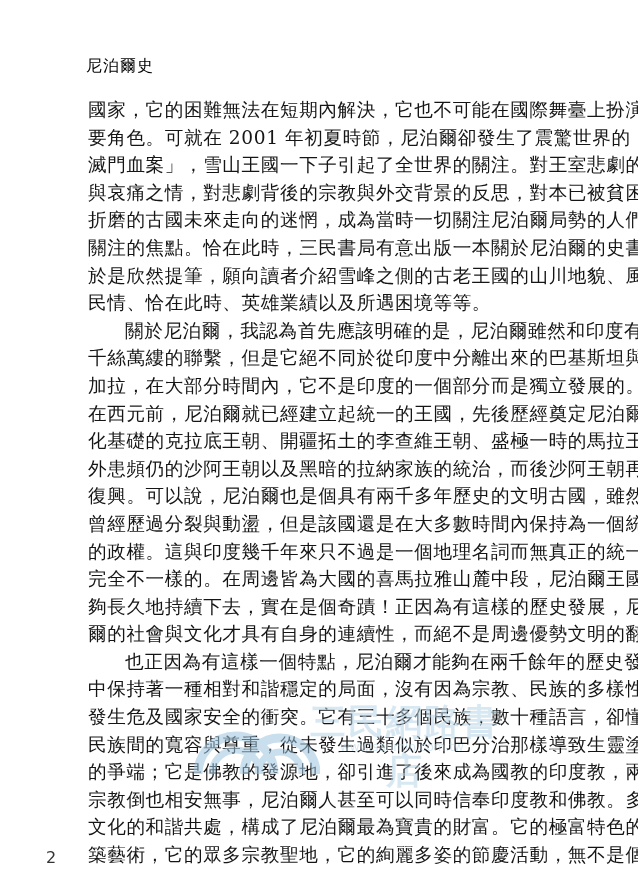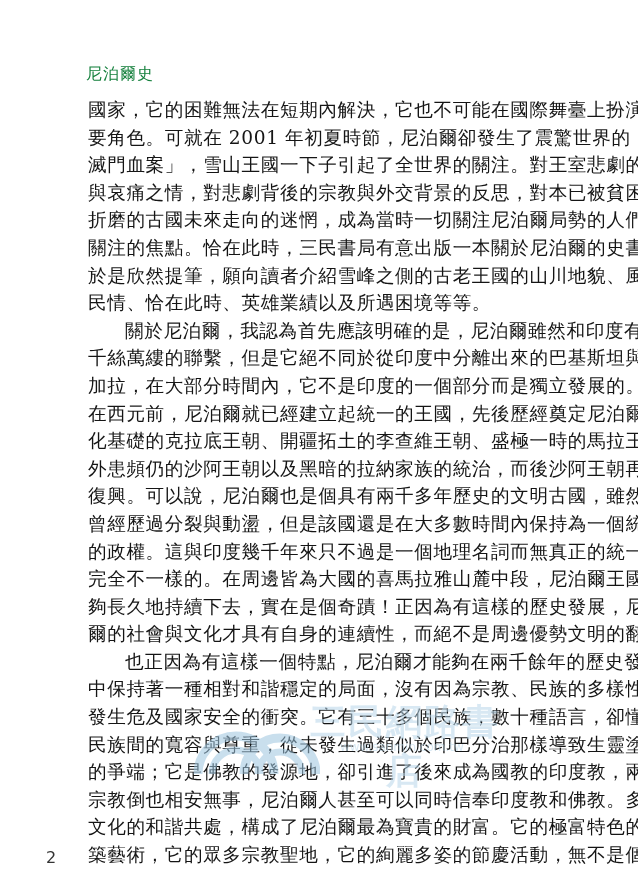--- a/index.html
+++ b/index.html
@@ -1,17 +1,17 @@
 <!DOCTYPE html>
 <html><head>
   <meta charset="utf-8">
   <style>
     html, body { margin: 0; padding: 0; background: #ffffff; }
     body { width: 638px; height: 893px; position: relative; overflow: hidden; font-family: "DejaVu Serif", serif; color: #111; }
-    .header { position: absolute; left: 86px; top: 56px; font-family: "DejaVu Sans", sans-serif; font-size: 16px; letter-spacing: 1px; color: #15803d; margin-top: 8px; }
+    .header { position: absolute; left: 86px; top: 56px; font-family: "DejaVu Sans", sans-serif; font-size: 16px; letter-spacing: 1px; color: #000000; }
     .body-text { position: absolute; left: 88px; top: 96px; width: 486px; }
     .line { font-size: 18.6px; line-height: 27.6px; height: 27.6px; white-space: nowrap; letter-spacing: 0.6px; text-align: justify; text-align-last: justify; color: #151515; }
     .line.indent { padding-left: 37px; }
     .line.last { text-align-last: left; }
     .page-num { position: absolute; left: 46px; top: 848px; font-family: "DejaVu Sans", sans-serif; font-size: 16px; color: #333; }
     .watermark { position: absolute; left: 190px; top: 696px; width: 310px; height: 80px; pointer-events: none; opacity: 0.55; }
     .wm-text { position: absolute; left: 120px; top: 2px; font-family: "DejaVu Sans", sans-serif; font-size: 36px; font-weight: bold; color: #b9d7ea; letter-spacing: 2px; text-align: center; }
     .wm-url { position: absolute; left: 150px; top: 44px; font-family: "DejaVu Sans", sans-serif; font-size: 12px; color: #b9d7ea; }
   </style>
 </head>

